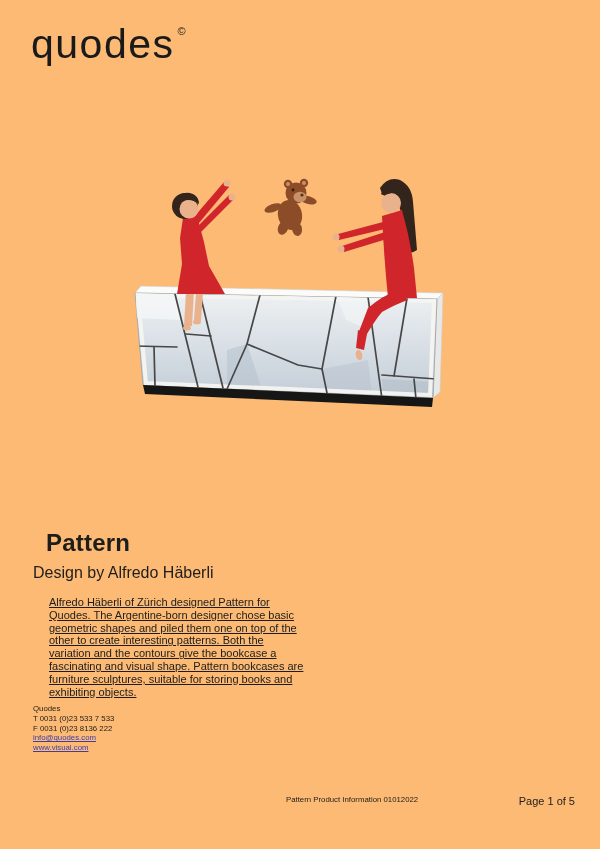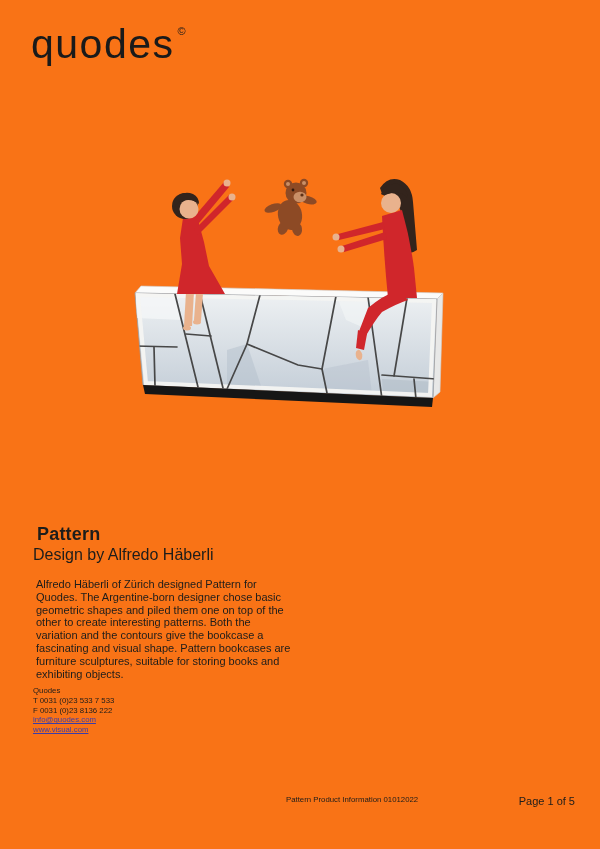--- a/index.html
+++ b/index.html
@@ -1,27 +1,27 @@
 <!DOCTYPE html>
 <html><head>
 <meta charset="utf-8">
 <style>
   html,body{margin:0;padding:0;background:#ffffff;}
   .page{
-    position:relative;width:600px;height:849px;background:#f97316;
+    position:relative;width:600px;height:849px;background:#fdba74;
     font-family:"Liberation Sans",sans-serif;color:#1d1d1b;overflow:hidden;
   }
   .logo{position:absolute;left:31px;top:24px;font-size:41px;font-weight:400;
         letter-spacing:1.5px;color:#1a1a1a;line-height:1;}
   .logo .mark{font-size:11px;position:relative;top:-23px;left:3px;letter-spacing:0;}
   .photo{position:absolute;left:130px;top:158px;width:330px;height:252px;}
   .textcol{position:absolute;left:33px;top:520px;width:330px;}
-  .textcol h1{font-size:18px;line-height:20px;margin:4px;font-weight:bold;letter-spacing:.2px;}
+  .textcol h1{font-size:24px;line-height:20px;margin:13px;font-weight:bold;letter-spacing:.2px;}
   .designer{font-size:16px;line-height:13px;margin-top:2px;}
-  .para{font-size:11px;line-height:12.8px;margin:17px 3px 0;white-space:pre-line;}
+  .para{font-size:11px;line-height:12.8px;margin:17px 16px 0;white-space:pre-line;text-decoration:underline;}
   .para + .para{margin-top:13px;}
   .contact{margin-top:6px;font-size:7.8px;line-height:9.7px;}
   .contact a{display:block;color:#3c3caa;text-decoration:underline;cursor:pointer;}
   .docinfo{position:absolute;left:238px;top:795px;font-size:7.8px;margin-left:48px;}
   .pagenum{position:absolute;right:25px;top:795px;font-size:11px;}
 </style>
 </head>
 <body>
 
 <div class="page">

